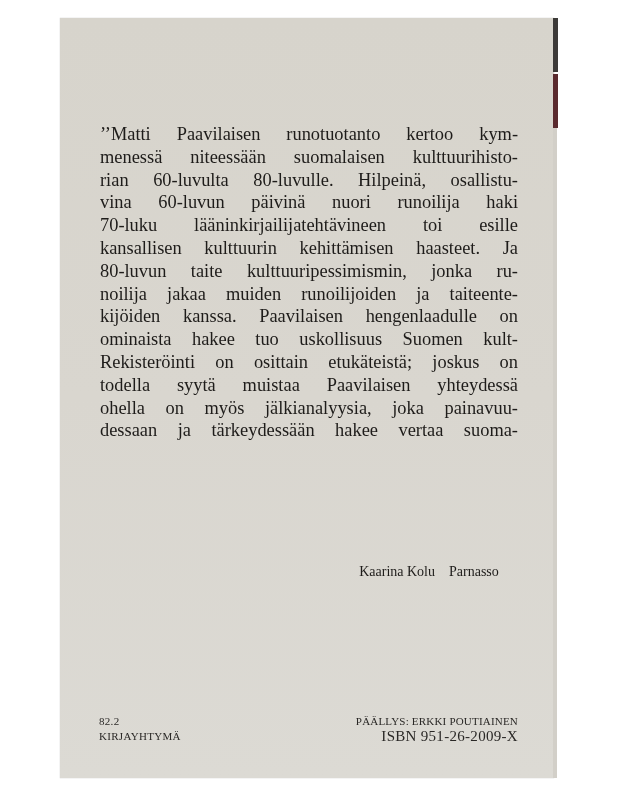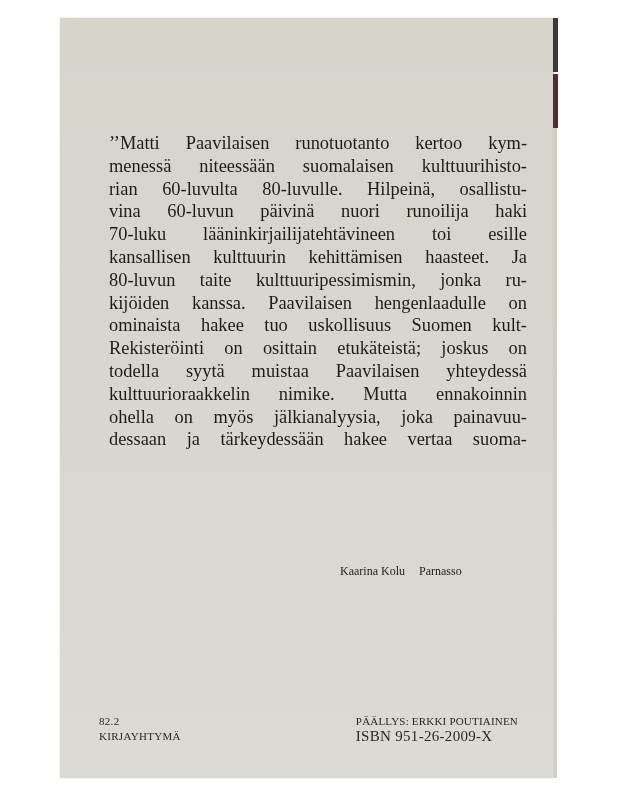--- a/index.html
+++ b/index.html
@@ -22,43 +22,43 @@
     background: #5a2a2e;
   }
   .spine-edge {
     position: absolute; left: 553px; top: 128px; width: 4px; height: 650px;
     background: #d2cfc8;
   }
   .blurb {
     position: absolute; left: 100px; top: 123px; width: 418px;
     font-family: "Liberation Serif", "DejaVu Serif", serif;
     font-size: 18.4px; line-height: 22.8px; color: #1e1c1a;
-    margin: 9px;
+    margin: 0;
   }
   .blurb .line {
     display: block; text-align: justify; text-align-last: justify;
     white-space: nowrap; overflow: visible;
   }
   .blurb .line.last { text-align-last: left; }
   .attribution {
     position: absolute; left: 340px; top: 564px; width: 178px;
-    text-align: left;
+    text-align: center;
     font-family: "Liberation Serif", "DejaVu Serif", serif;
-    font-size: 12px; color: #1e1c1a;
+    font-size: 14px; color: #1e1c1a;
   }
   .attribution span + span { margin-left: 14px; }
   .footer-left {
     position: absolute; left: 99px; top: 714px;
     font-family: "Liberation Serif", "DejaVu Serif", serif;
     font-size: 11px; line-height: 14.5px; color: #2a2826;
     letter-spacing: 0.3px;
   }
   .footer-right {
     position: absolute; right: 100px; top: 714px;
-    text-align: left;
+    text-align: right;
     font-family: "Liberation Serif", "DejaVu Serif", serif;
     color: #2a2826;
   }
   .footer-right .credit { font-size: 11px; line-height: 14.5px; letter-spacing: 0.2px; }
   .footer-right .isbn { font-size: 15px; line-height: 14.5px; letter-spacing: 0.3px; }
 </style>
 </head>
 <body>
 
 <div class="book"></div>
@@ -67,25 +67,25 @@
 <div class="spine-edge"></div>
 
 <div class="blurb">
   <span class="line">’’Matti Paavilaisen runotuotanto kertoo kym-</span>
   <span class="line">menessä niteessään suomalaisen kulttuurihisto-</span>
   <span class="line">rian 60-luvulta 80-luvulle. Hilpeinä, osallistu-</span>
   <span class="line">vina 60-luvun päivinä nuori runoilija haki</span>
   <span class="line">70-luku lääninkirjailijatehtävineen toi esille</span>
   <span class="line">kansallisen kulttuurin kehittämisen haasteet. Ja</span>
   <span class="line">80-luvun taite kulttuuripessimismin, jonka ru-</span>
+  <span class="line">noilija jakaa muiden runoilijoiden ja taiteente-</span>
   <span class="line">kijöiden kanssa. Paavilaisen hengenlaadulle on</span>
   <span class="line">ominaista hakee tuo uskollisuus Suomen kult-</span>
   <span class="line">Rekisteröinti on osittain etukäteistä; joskus on</span>
   <span class="line">todella syytä muistaa Paavilaisen yhteydessä</span>
-  <span class="line">kulttuurioraakkelin nimike. Mutta ennakoinnin</span>
   <span class="line">ohella on myös jälkianalyysia, joka painavuu-</span>
   <span class="line">dessaan ja tärkeydessään hakee vertaa suoma-</span>
 </div>
 
 <div class="attribution">
   <span>Kaarina Kolu</span><span>Parnasso</span>
 </div>
 
 <div class="footer-left">
   <div>82.2</div>

